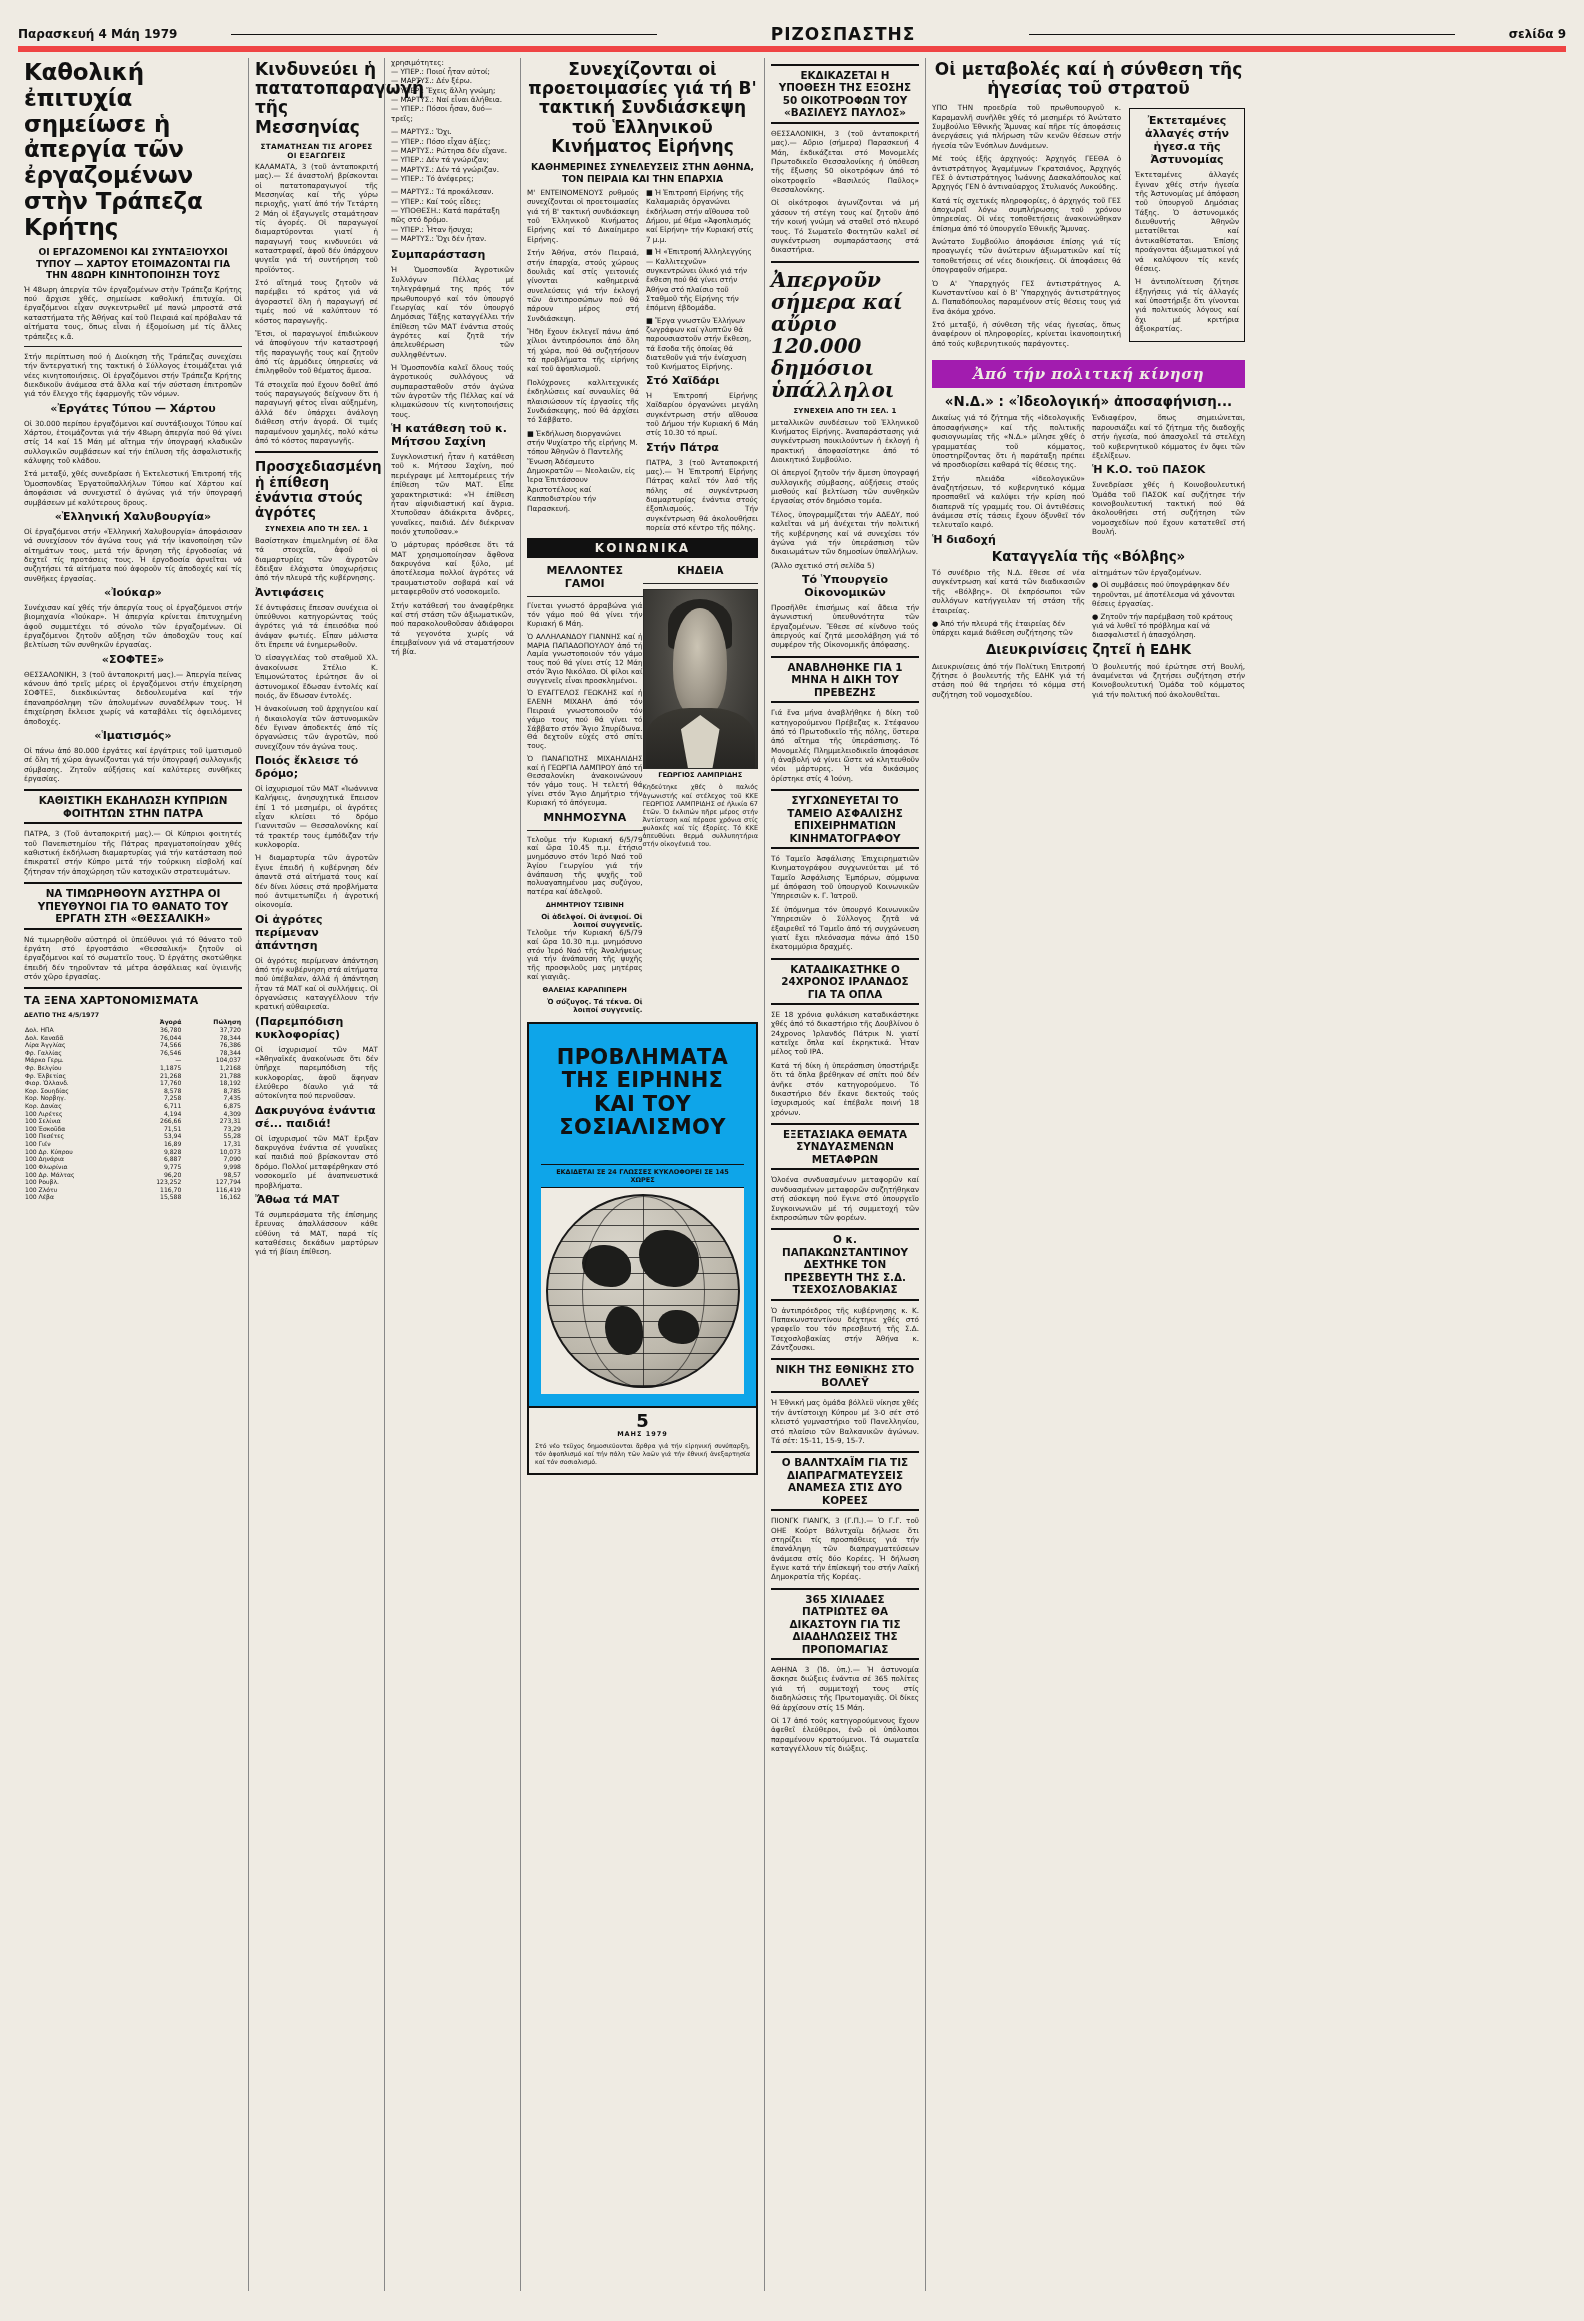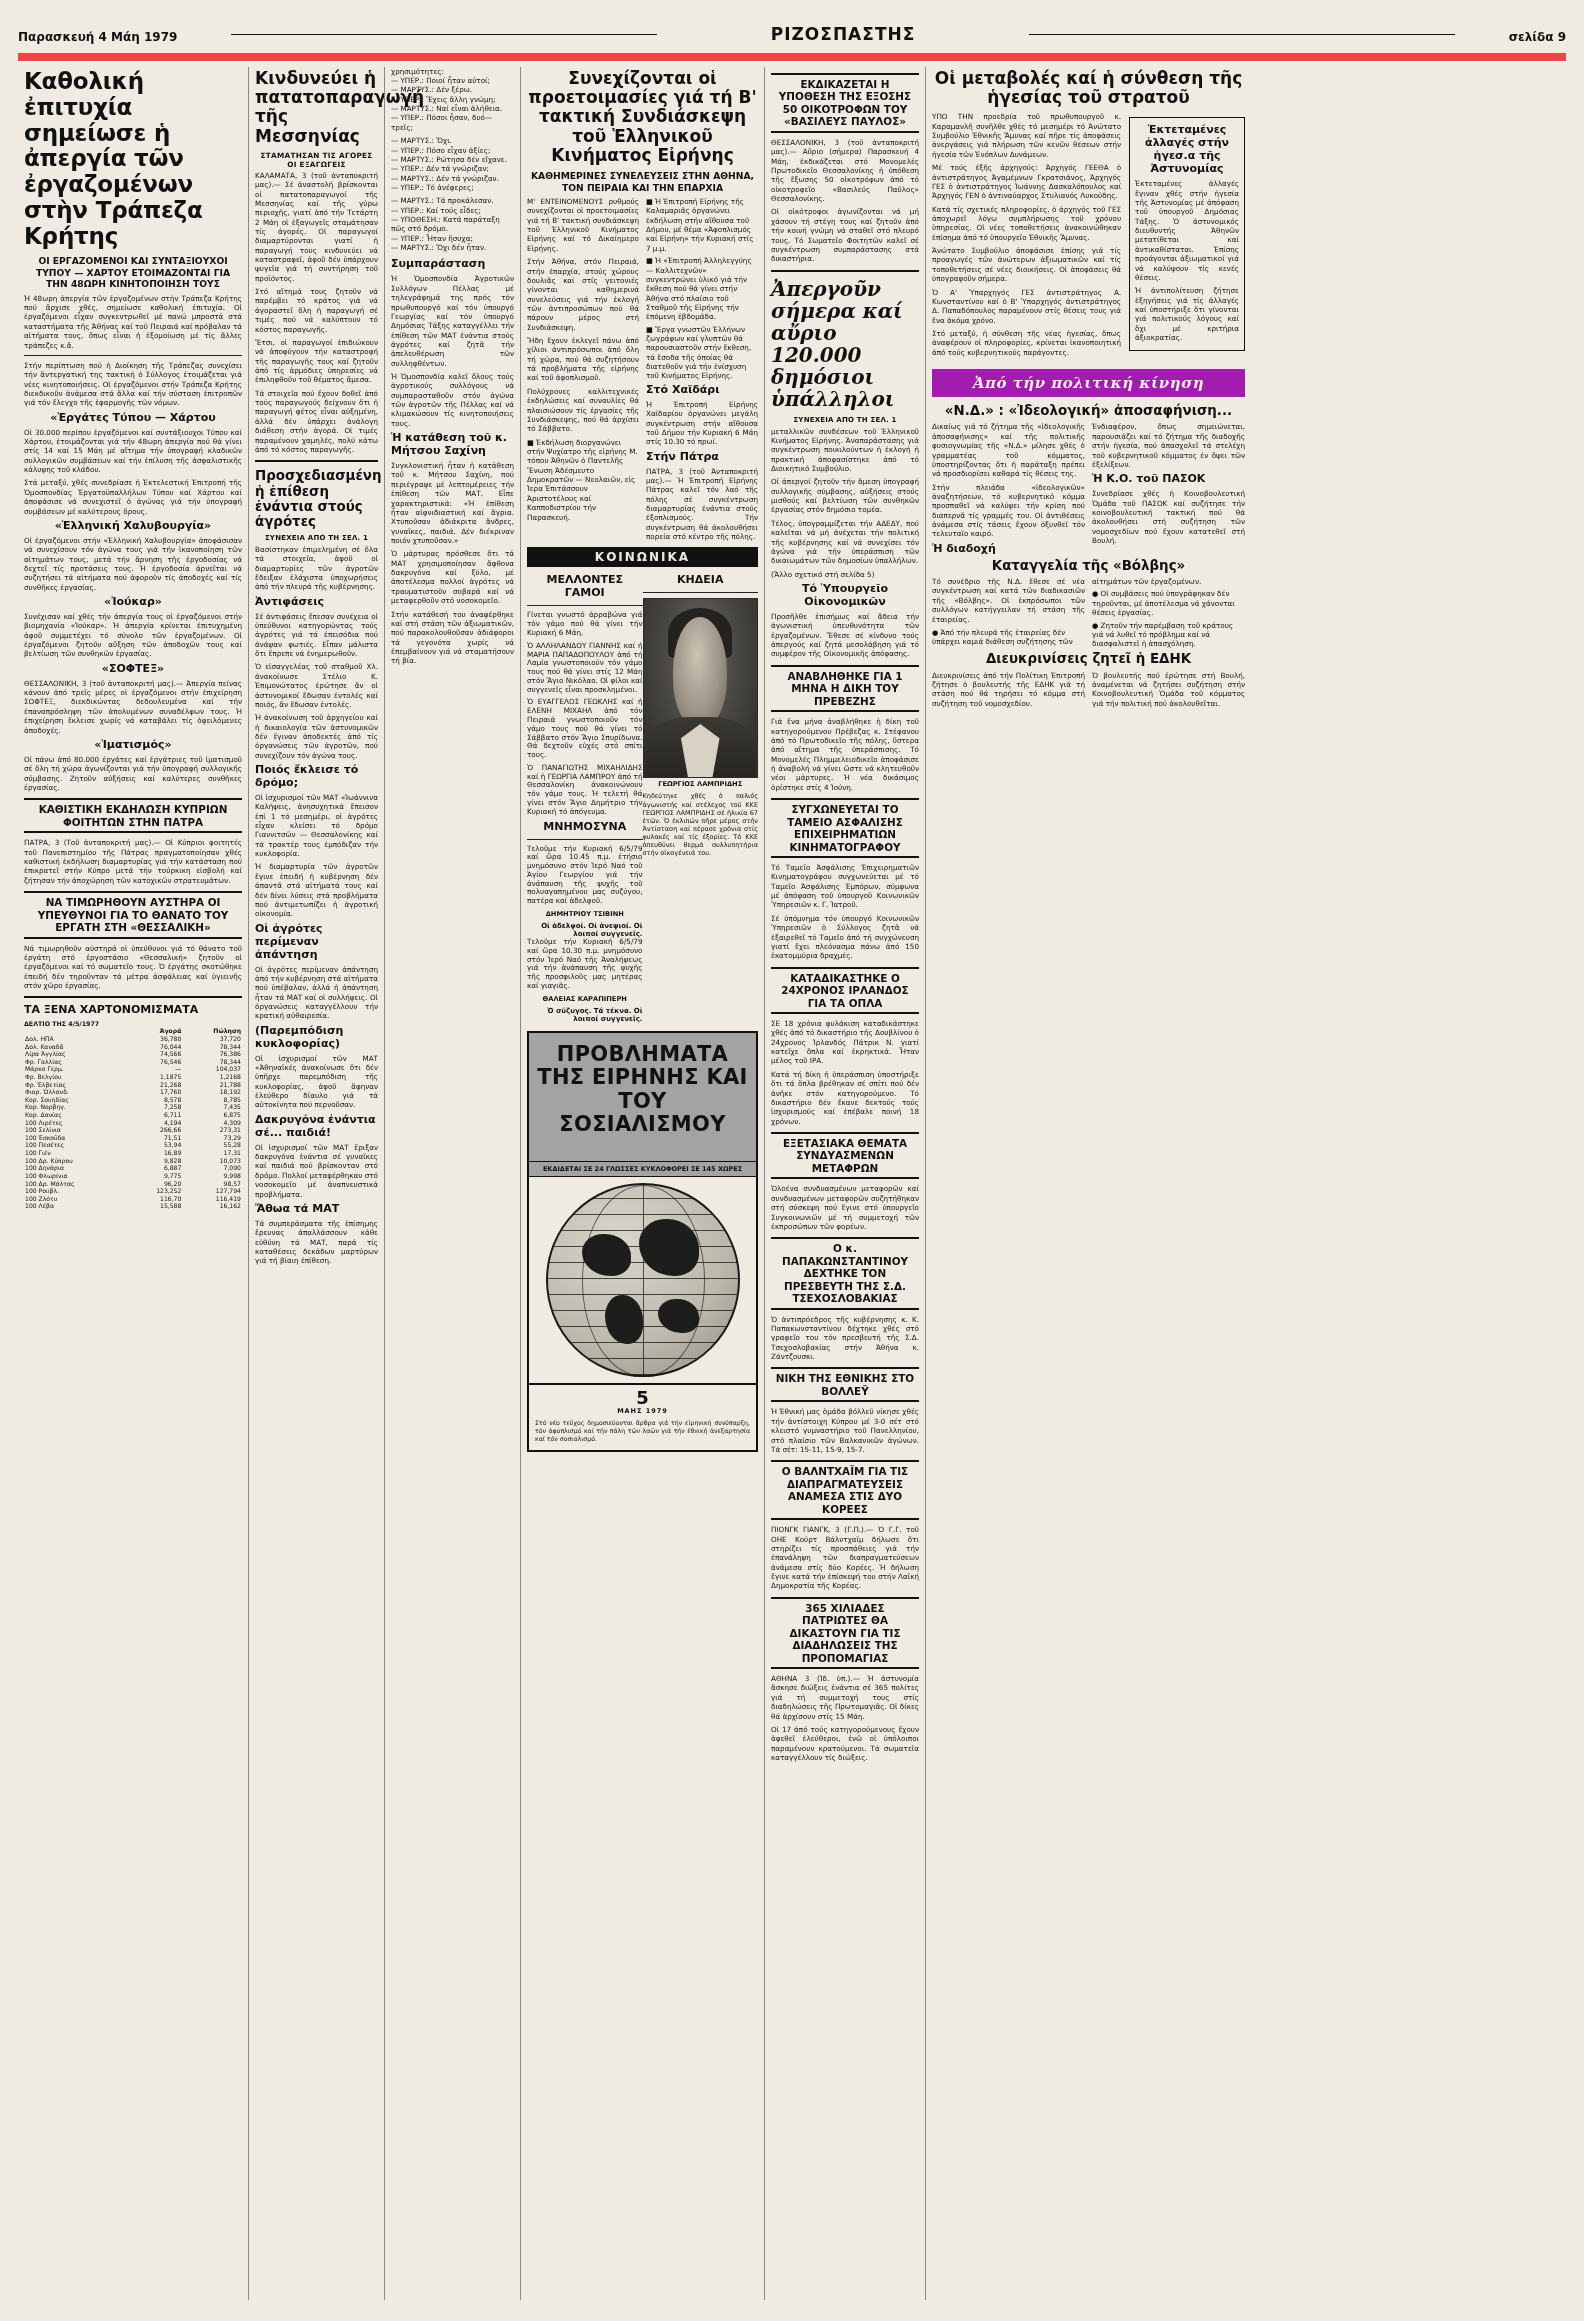--- a/index.html
+++ b/index.html
@@ -14,23 +14,23 @@
   }
   .page {
     position: absolute;
     left: 0; top: 0;
     width: 1584px; height: 2322px;
     background: #efebe3;
     padding: 24px 18px 10px 18px;
   }
   
   .masthead {
-    display: flex; align-items: flex-end; justify-content: space-between;
-    border-bottom: 8px solid #ef4444;
-    padding-bottom: 9px;
+    display: flex; align-items: center; justify-content: space-between;
+    border-bottom: 6px solid #ef4444;
+    padding-bottom: 2px;
     font-size: 12px;
     font-weight: bold;
   }
   .masthead .date { flex: 0 0 auto; }
   .masthead .paper {
     flex: 1 1 auto; text-align: center;
     font-size: 17px; letter-spacing: 1px; font-weight: bold;
     position: relative;
   }
   .masthead .paper::before,
@@ -147,21 +147,21 @@
   }
   .photo .shirt {
     position: absolute; left: 33%; top: 70%; width: 34%; height: 32%;
     background: #d7d2c4;
     clip-path: polygon(50% 0, 100% 25%, 80% 100%, 20% 100%, 0 25%);
   }
   .caption { font-size: 6.5px; line-height: 1.25; text-align: justify; margin-top: 3px; }
 
   
   .poster {
-    border: 2px solid #111; background: #a3a3a3; margin-top: 8px; padding: 0;
+    border: 2px solid #111; background: #0ea5e9; margin-top: 8px; padding: 12px;
   }
   .poster .ptitle {
     text-align: center; font-weight: bold; font-size: 21px; line-height: 1.12;
     padding: 10px 6px 6px 6px; letter-spacing: 0.3px;
   }
   .poster .pnote {
     text-align: center; font-size: 6.5px; font-weight: bold;
     border-top: 1px solid #111; border-bottom: 1px solid #111; padding: 3px 2px; margin-top: 18px;
   }
   .globe {

